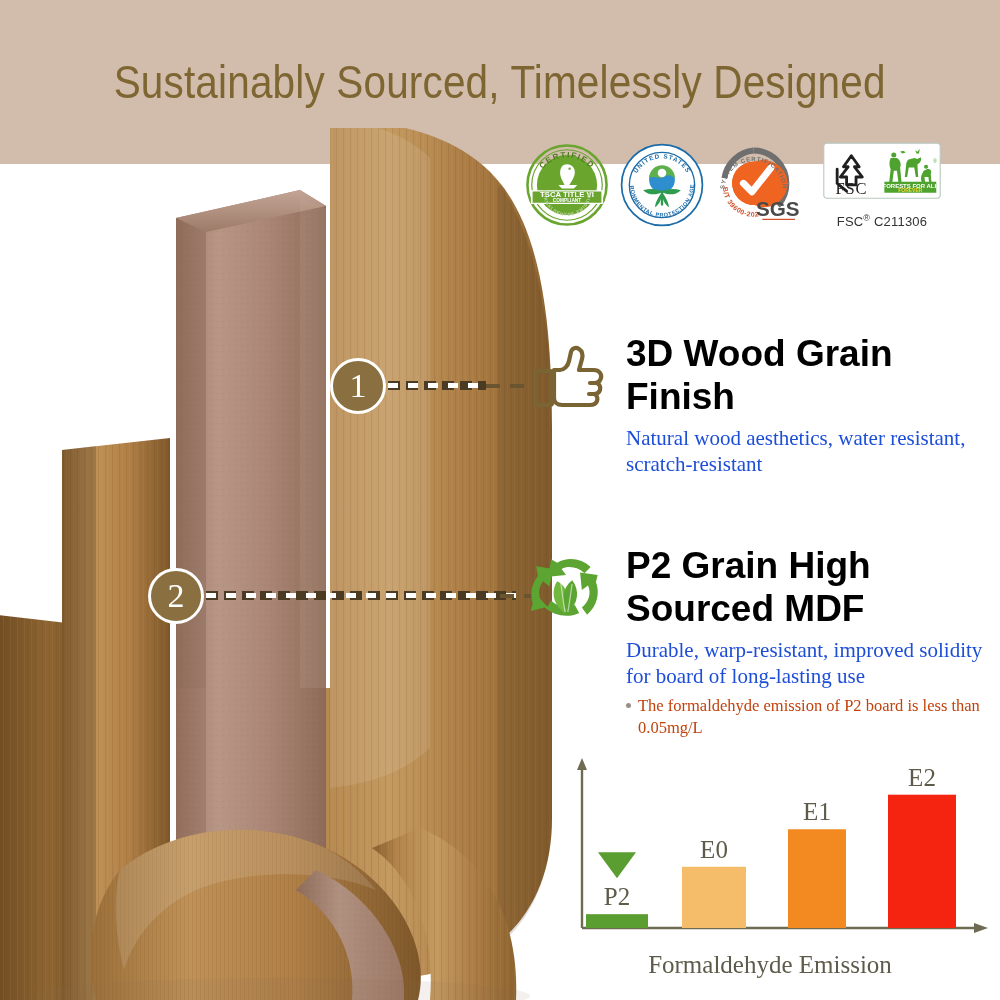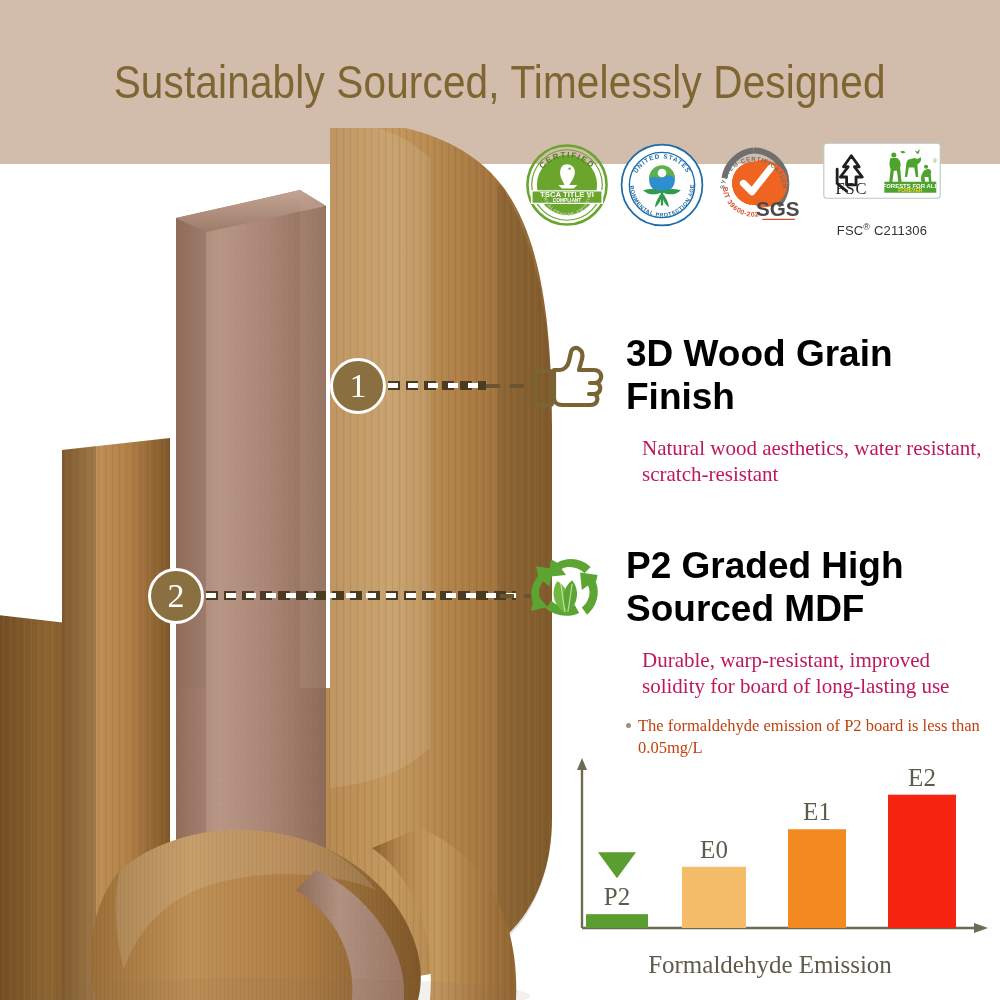--- a/index.html
+++ b/index.html
@@ -32,21 +32,21 @@
   
   .badges{
     position:absolute;left:524px;top:142px;width:456px;height:100px;
     display:flex;align-items:flex-start;gap:9px;
   }
   .badge{position:relative;}
   .badge svg{display:block;}
   .fsc-code{
     text-align:center;
     font-family:"Liberation Sans", sans-serif;
-    font-size:13px;color:#333;margin-top:10px;letter-spacing:.2px;
+    font-size:13px;color:#333;margin-top:1px;letter-spacing:.2px;
   }
   .fsc-code sup{font-size:9px;}
 
   
   .photo{position:absolute;left:0;top:128px;width:560px;height:872px;overflow:hidden;}
 
   
   .callout-num{
     position:absolute;
     width:56px;height:56px;border-radius:50%;
@@ -100,22 +100,22 @@
     font-weight:700;
     font-size:37px;
     line-height:1.17;
     color:#000000;
     margin:0 0 6px 0;
   }
   .feat-desc{
     font-family:"Liberation Serif", serif;
     font-size:21px;
     line-height:1.26;
-    color:#be185d;
-    margin:16px;
+    color:#1d4ed8;
+    margin:0;
   }
   .feat-note{
     font-family:"Liberation Serif", serif;
     font-size:16.5px;
     line-height:1.3;
     color:#c2410c;
     margin:6px 0 0 0;
     position:relative;padding-left:12px;
   }
   .feat-note::before{
@@ -473,21 +473,21 @@
   <div class="feature" id="feature-1">
     <h2 class="feat-title">
       <span>3D Wood Grain</span><br>
       <span>Finish</span>
     </h2>
     <p class="feat-desc">Natural wood aesthetics, water resistant, scratch-resistant</p>
   </div>
 
   <div class="feature" id="feature-2">
     <h2 class="feat-title">
-      <span>P2 Graded High</span><br>
+      <span>P2 Grain High</span><br>
       <span>Sourced MDF</span>
     </h2>
     <p class="feat-desc">Durable, warp-resistant, improved solidity for board of long-lasting use</p>
     <p class="feat-note">The formaldehyde emission of P2 board is less than 0.05mg/L</p>
   </div>
 
   <div class="chart">
     <svg width="440" height="200" viewBox="0 0 440 200" id="chart-svg">
       <g id="chart-axes">
 

